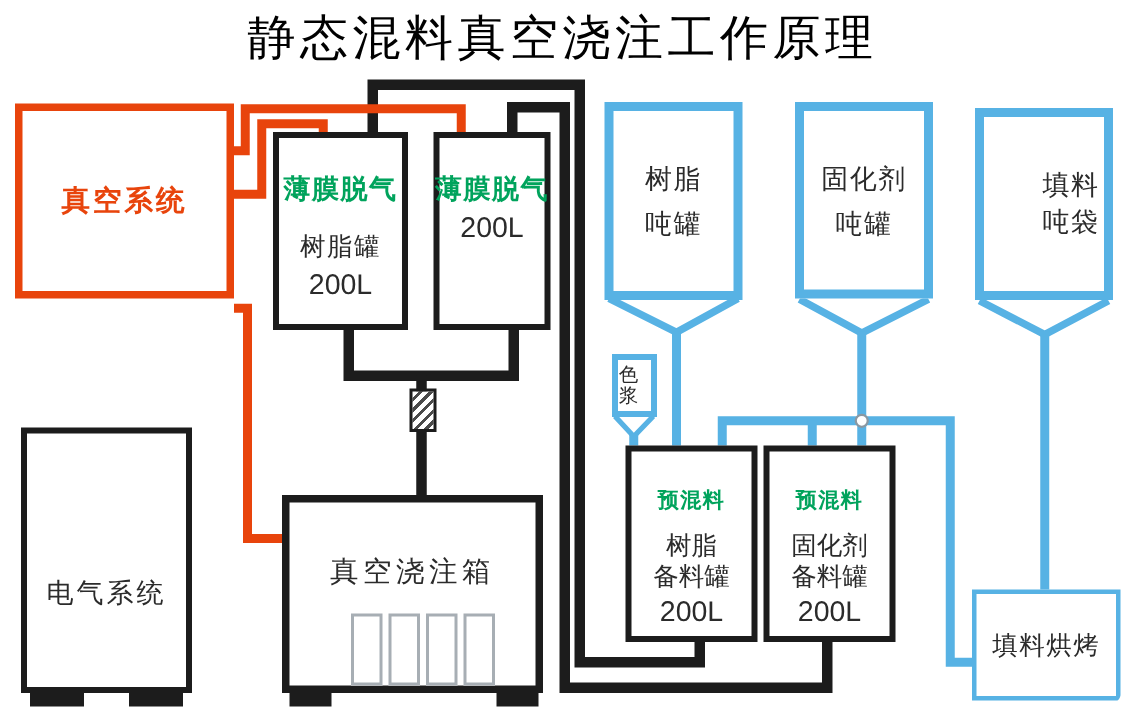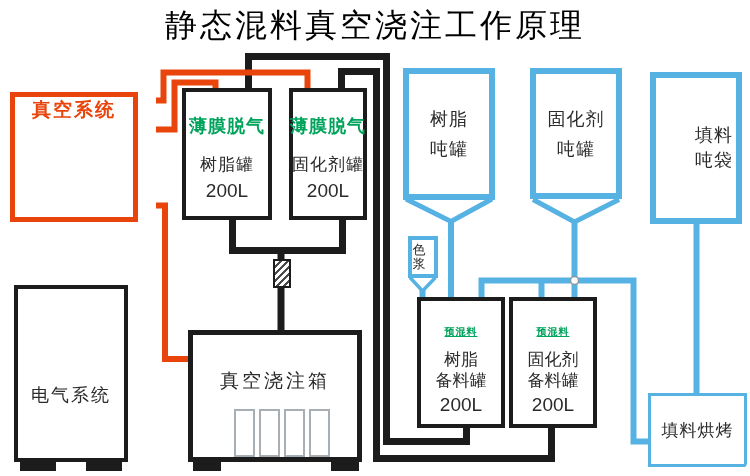--- a/index.html
+++ b/index.html
@@ -15,48 +15,48 @@
   .p-orange{stroke:var(--orange);stroke-width:6;}
   .p-blue{stroke:var(--blue);stroke-width:6;}
   .p-funnel{stroke:var(--blue);stroke-width:5;}
   .p-funnel-sm{stroke:var(--blue);stroke-width:3.5;}
   .node{fill:#ffffff;stroke:#8a98a2;stroke-width:1.5;}
 
   .box{position:absolute;background:#ffffff;}
   .title{position:absolute;left:0;top:4px;width:750px;text-align:center;
          font-size:32px;letter-spacing:3px;color:#000;font-weight:500;}
 
-  .vacuum{left:10px;top:92px;width:128px;height:130px;border:5px solid var(--orange);
-          display:flex;align-items:flex-start;justify-content:center;}
+  .vacuum{left:10px;top:69px;width:146px;height:130px;border:5px solid var(--orange);
+          display:flex;align-items:center;justify-content:center;}
   .vacuum .lbl{color:var(--orange);font-weight:bold;font-size:19px;letter-spacing:2px;}
 
   .electrical{left:14px;top:285px;width:114px;height:177px;border:4px solid var(--line);}
   .electrical .lbl{position:absolute;left:0;top:94px;width:100%;text-align:center;
                    font-size:18px;letter-spacing:2px;}
 
   .tank{border:4px solid var(--line);display:flex;flex-direction:column;align-items:center;}
   .degas1{left:182px;top:88px;width:90px;height:132px;}
   .degas2{left:289px;top:88px;width:78px;height:132px;}
   .tank .hdr{margin-top:22px;font-family:"Liberation Sans","DejaVu Sans",sans-serif;
              font-weight:bold;font-size:18px;letter-spacing:1px;color:var(--green);white-space:nowrap;}
   .tank .nm{margin-top:15px;font-size:17px;letter-spacing:1px;white-space:nowrap;}
   .tank .cap{margin-top:4px;font-family:"Liberation Sans","DejaVu Sans",sans-serif;font-size:19px;}
 
   .premix{border:4px solid var(--line);display:flex;flex-direction:column;align-items:center;}
   .premix1{left:417px;top:297px;width:88px;height:131px;}
   .premix2{left:509px;top:297px;width:88px;height:131px;}
   .premix .hdr{margin-top:24px;font-family:"Liberation Sans","DejaVu Sans",sans-serif;
-               font-weight:bold;font-size:10px;letter-spacing:1px;color:var(--green);white-space:nowrap;text-decoration:underline;}
+               font-weight:bold;font-size:14px;letter-spacing:1px;color:var(--green);white-space:nowrap;}
   .premix .nm{margin-top:10px;font-size:17px;line-height:21px;text-align:center;white-space:nowrap;}
   .premix .cap{margin-top:3px;font-family:"Liberation Sans","DejaVu Sans",sans-serif;font-size:19px;}
 
   .bluetank{border:6px solid var(--blue);display:flex;flex-direction:column;align-items:center;justify-content:center;}
   .bt1{left:403px;top:68px;width:92px;height:132px;}
   .bt2{left:530px;top:68px;width:92px;height:131px;}
-  .bt3{left:650px;top:72px;width:92px;height:152px;padding-left:36px;}
+  .bt3{left:650px;top:72px;width:92px;height:128px;padding-left:36px;}
   .bluetank .ln{font-size:18px;line-height:30px;letter-spacing:1px;white-space:nowrap;}
   .bt3 .ln{line-height:25px;}
 
   .paste{left:408px;top:236px;width:30px;height:42px;border:4px solid var(--blue);
          display:flex;align-items:center;justify-content:flex-start;}
   .paste .lbl{font-size:13px;line-height:14px;width:14px;text-align:center;word-break:break-all;}
 
   .casting{left:188px;top:330px;width:174px;height:132px;border:5px solid var(--line);}
   .casting .lbl{position:absolute;left:0;top:33px;width:100%;text-align:center;
                 font-size:19px;letter-spacing:3px;}
@@ -119,21 +119,20 @@
   <div class="foot f-e2"></div>
 
   <div class="box tank degas1">
     <span class="hdr">薄膜脱气</span>
     <span class="nm">树脂罐</span>
     <span class="cap">200L</span>
   </div>
 
   <div class="box tank degas2">
     <span class="hdr">薄膜脱气</span>
-    <span class="nm">固化剂罐</span>
     <span class="cap">200L</span>
   </div>
 
   <div class="box bluetank bt1">
     <span class="ln">树脂</span>
     <span class="ln">吨罐</span>
   </div>
 
   <div class="box bluetank bt2">
     <span class="ln">固化剂</span>

